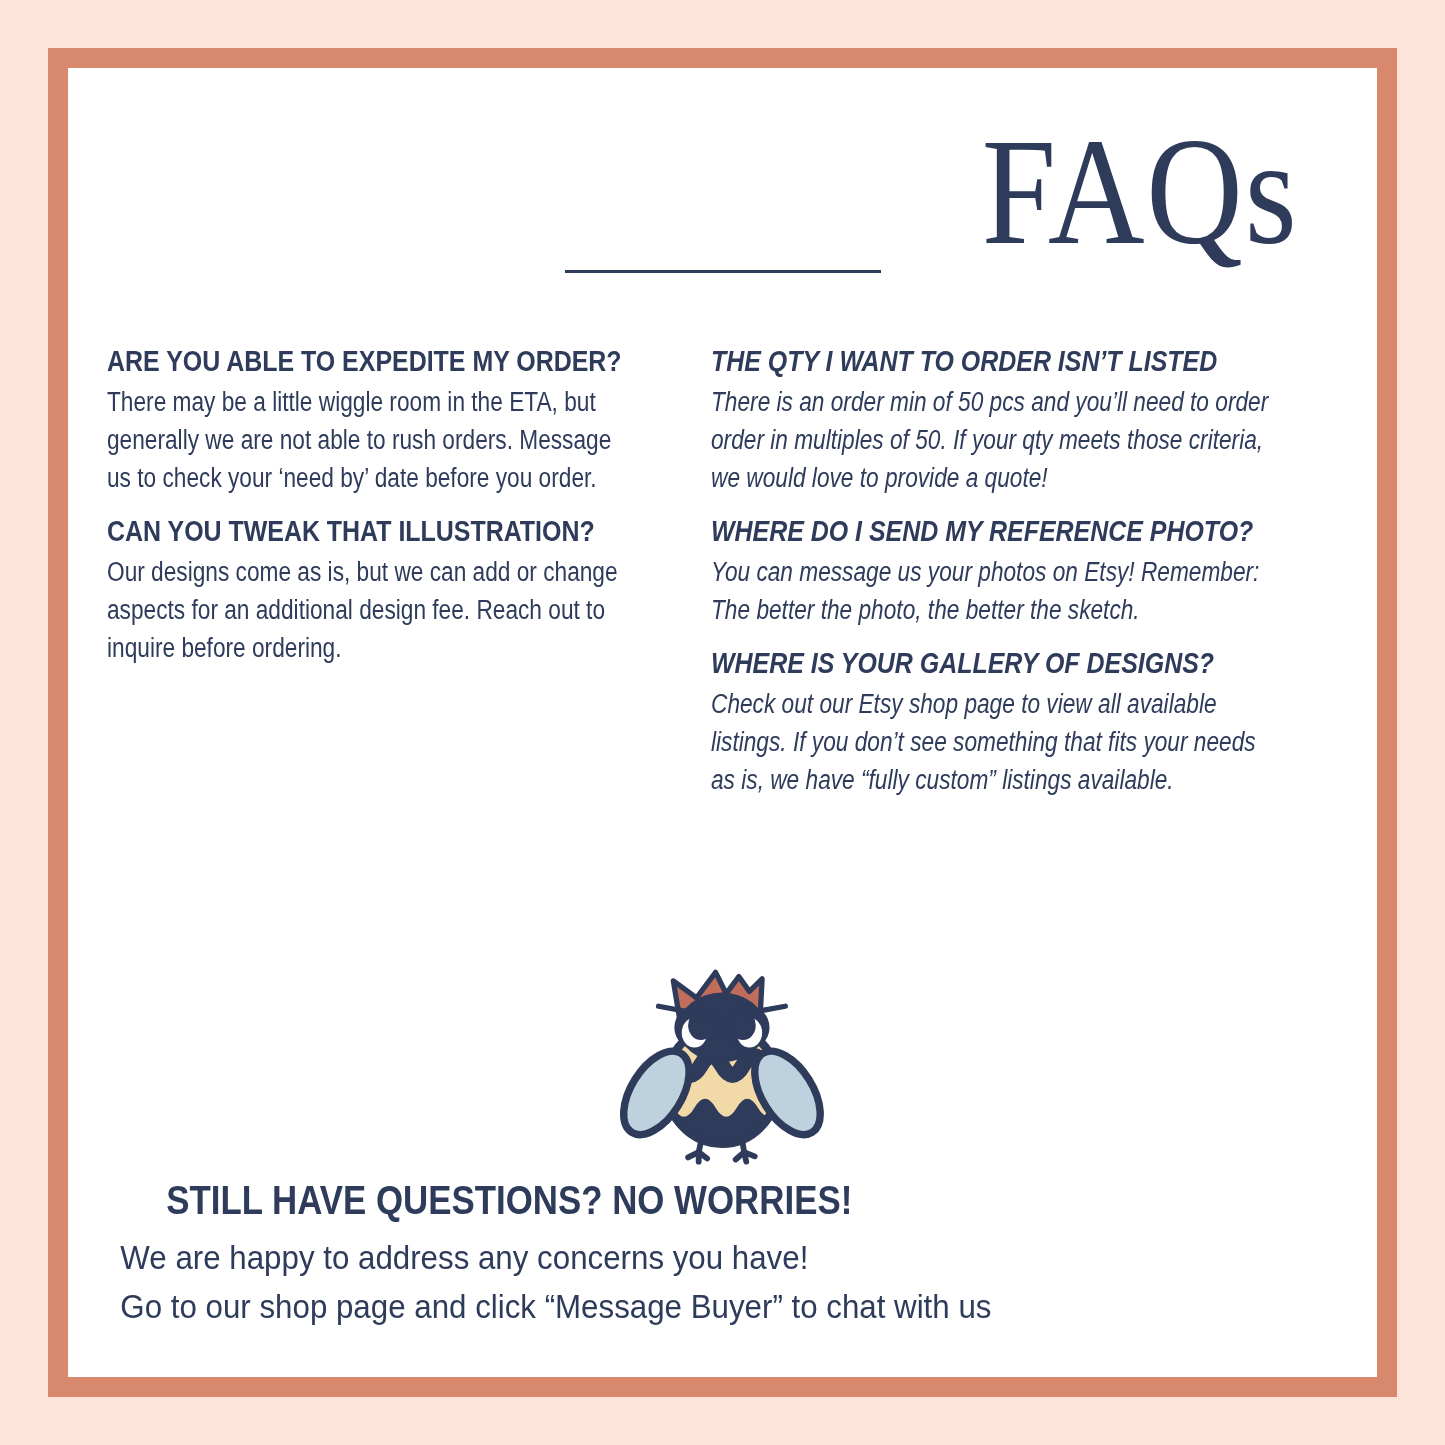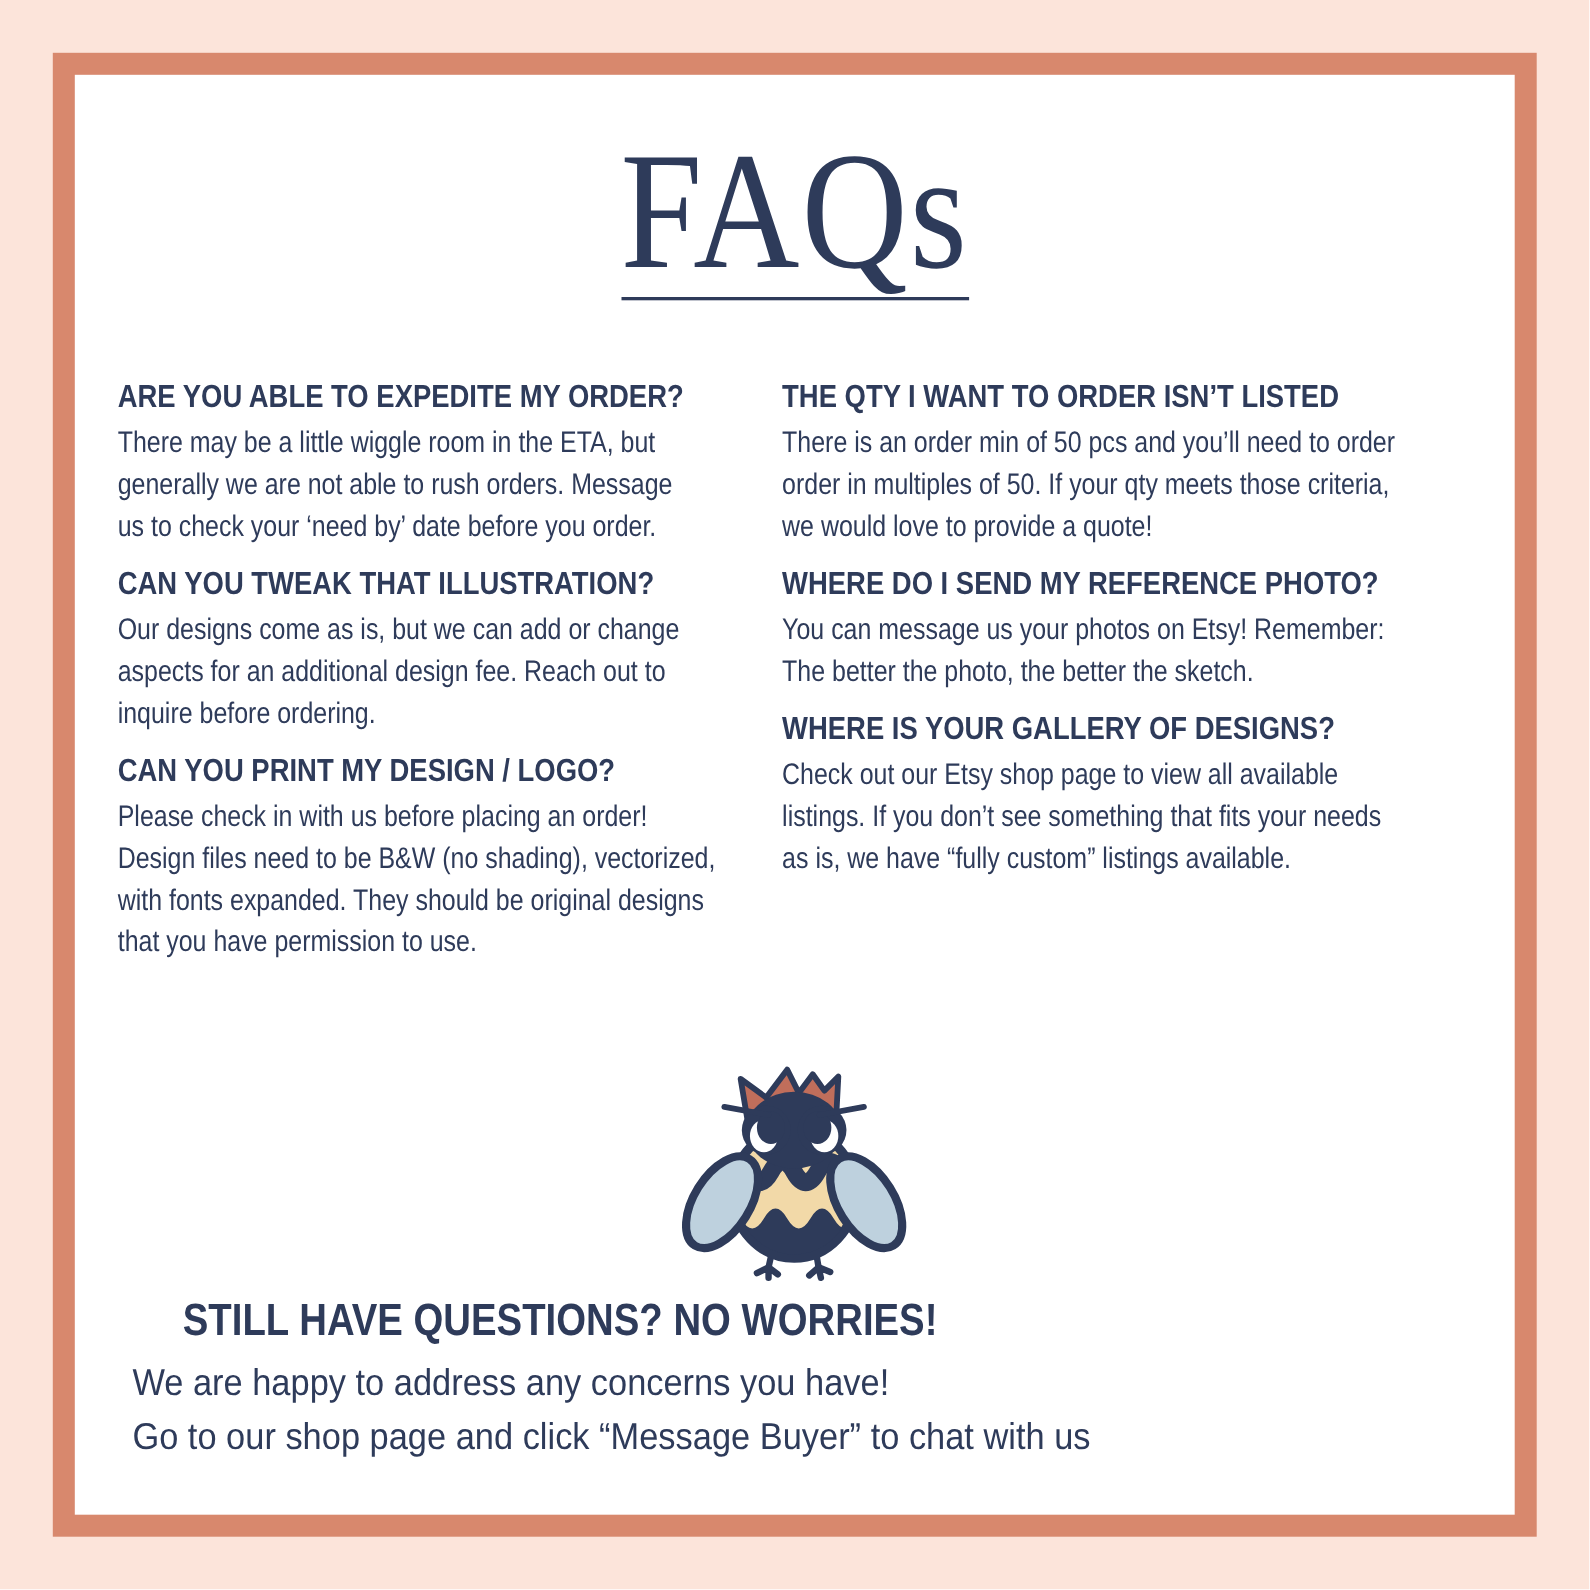--- a/index.html
+++ b/index.html
@@ -18,21 +18,21 @@
   }
   .inner {
     position: absolute;
     inset: 20px;
     background: var(--background, #ffffff);
     color: var(--navy, #2e3b5a);
     font-family: "Liberation Sans", sans-serif;
   }
 
   
-  .title-wrap { position: absolute; top: 48px; left: 0; right: 0; text-align: center; }
+  .title-wrap { position: absolute; top: 48px; left: 0; right: 0; text-align: right; }
   .title {
     font-family: "Liberation Serif", serif;
     font-weight: 400;
     font-size: 152px;
     line-height: 1.0;
     margin: 0;
     letter-spacing: 2px;
     transform: scaleX(0.88);
   }
   .title-underline {
@@ -42,21 +42,21 @@
   }
 
   
   .columns {
     position: absolute;
     top: 277px; left: 39px; right: 28px;
     display: flex;
     gap: 4px;
   }
   .col-left { flex: none; width: 600px; }
-  .col-right { flex: 1; }
+  .col-right { flex: 1; font-style: italic; }
   .qa { margin-bottom: 18px; }
   .qa h3 {
     margin: 0 0 6px;
     font-size: 29px;
     line-height: 32px;
     font-weight: 700;
     letter-spacing: 0;
     white-space: nowrap;
     transform: scaleX(0.86);
     transform-origin: 0 50%;
@@ -117,27 +117,20 @@
               <p>There may be a little wiggle room in the ETA, but
 generally we are not able to rush orders. Message
 us to check your ‘need by’ date before you order.</p>
             </div>
             <div class="qa">
               <h3>CAN YOU TWEAK THAT ILLUSTRATION?</h3>
               <p>Our designs come as is, but we can add or change
 aspects for an additional design fee. Reach out to
 inquire before ordering.</p>
             </div>
-            <div class="qa">
-              <h3>CAN YOU PRINT MY DESIGN / LOGO?</h3>
-              <p>Please check in with us before placing an order!
-Design files need to be B&amp;W (no shading), vectorized,
-with fonts expanded. They should be original designs
-that you have permission to use.</p>
-            </div>
           </section>
         <section class="col col-right">
             <div class="qa">
               <h3>THE QTY I WANT TO ORDER ISN’T LISTED</h3>
               <p>There is an order min of 50 pcs and you’ll need to order
 order in multiples of 50. If your qty meets those criteria,
 we would love to provide a quote!</p>
             </div>
             <div class="qa">
               <h3>WHERE DO I SEND MY REFERENCE PHOTO?</h3>

